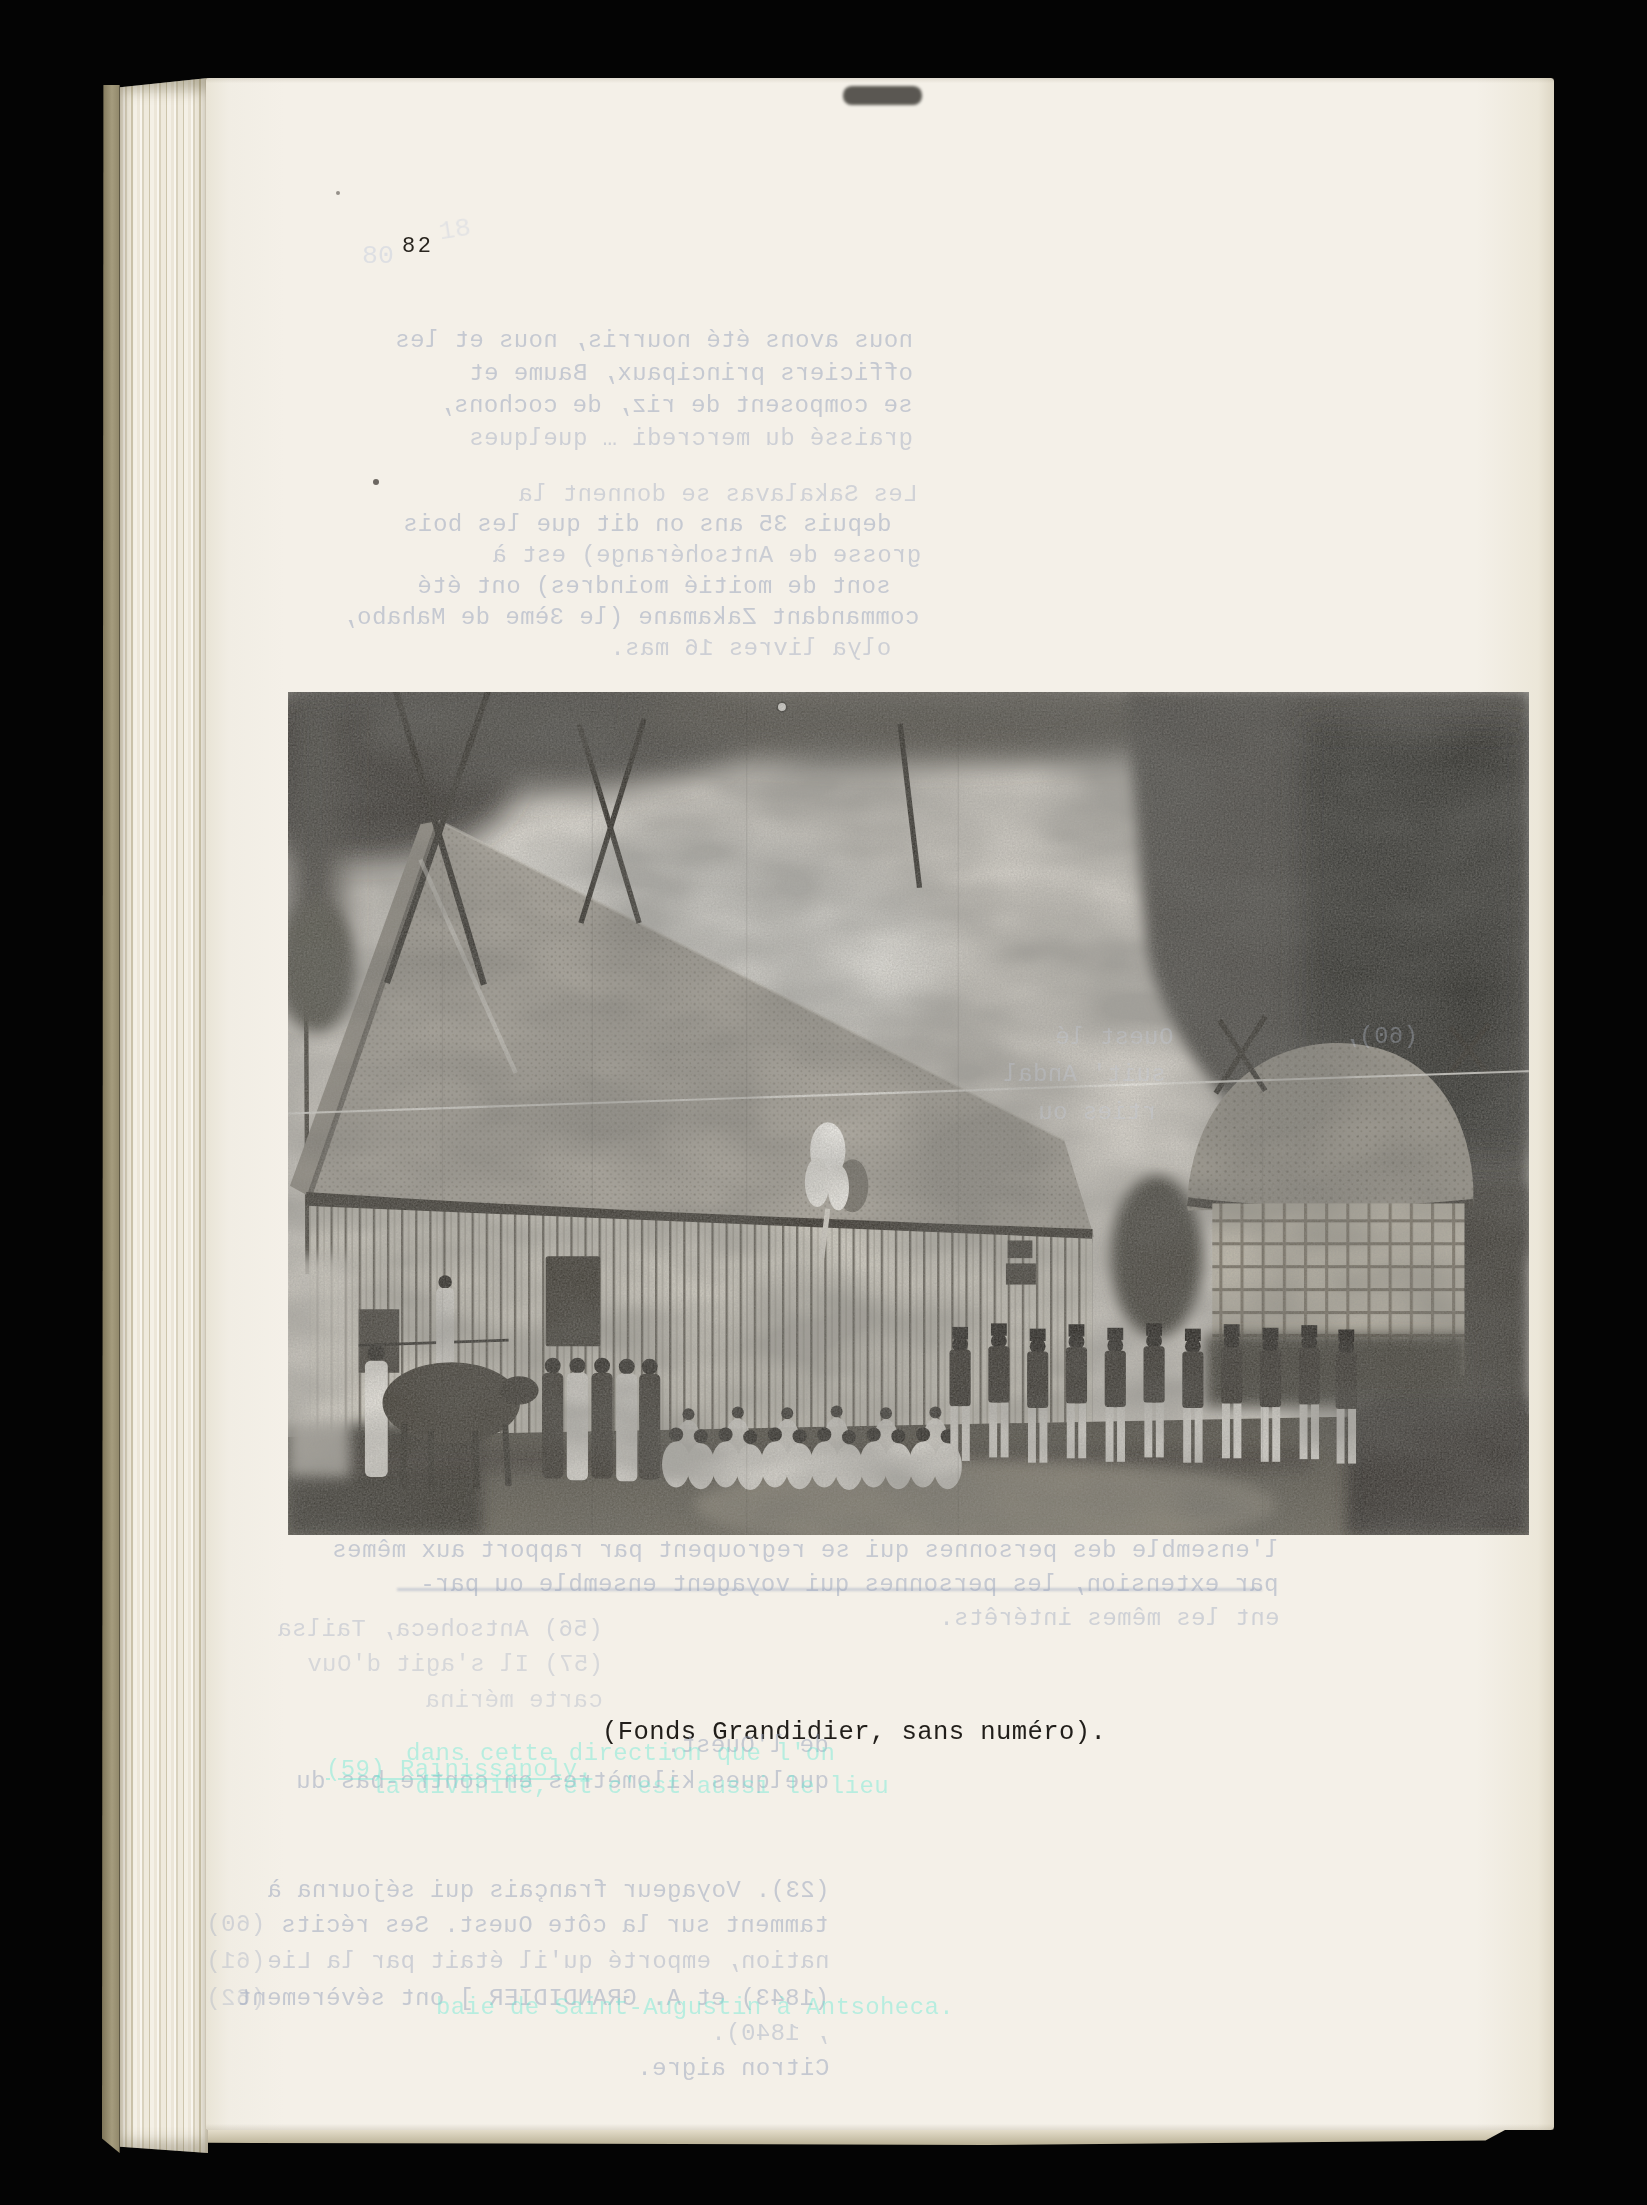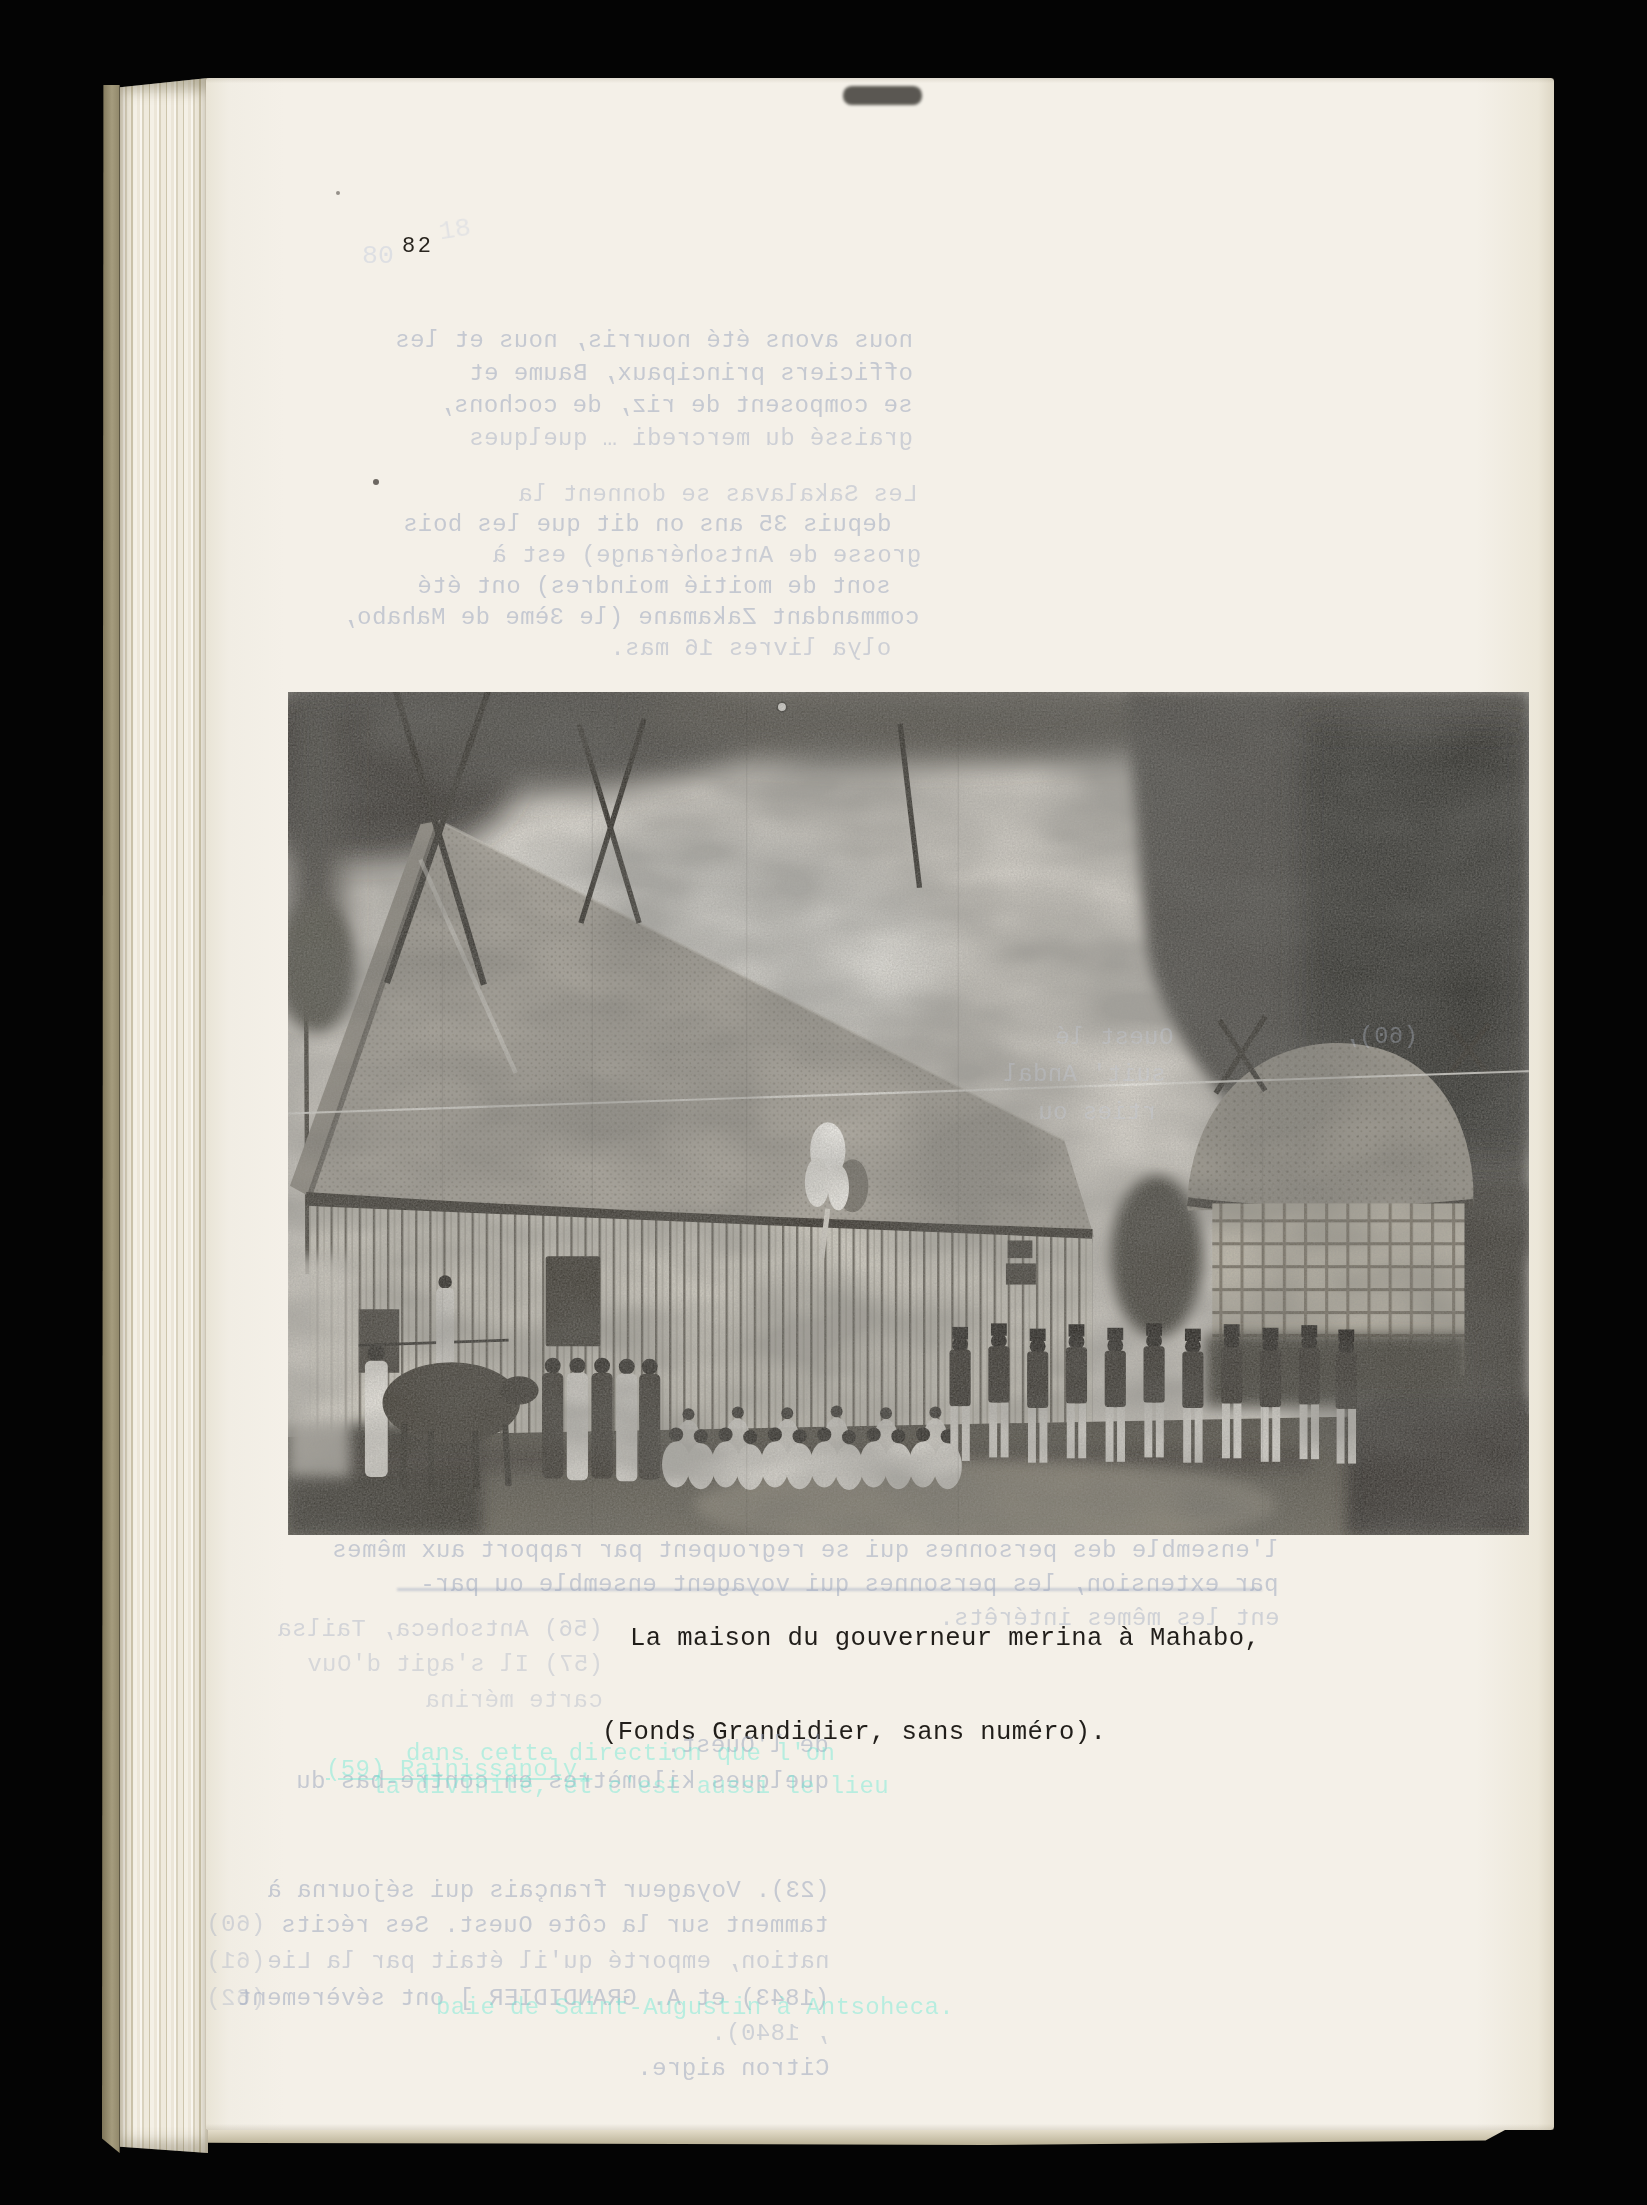--- a/index.html
+++ b/index.html
@@ -302,21 +302,20 @@
 
   <div class="bleed mirror" style="right:369px;top:1539px;">l'ensemble des personnes qui se regroupent par rapport aux mêmes</div>
   <div class="bleed mirror" style="right:369px;top:1573px;">par extension, les personnes qui voyagent ensemble ou par-</div>
   <div class="bleedrule" style="left:397px;top:1588px;width:865px;"></div>
   <div class="bleed mirror" style="right:369px;top:1607px;opacity:.4;">ent les mêmes intérêts.</div>
 
   <div class="bleed mirror" style="right:1045px;top:1618px;opacity:.35;">(56) Antsoheca, Tailsa</div>
   <div class="bleed mirror" style="right:1045px;top:1653px;opacity:.32;">(57) Il s'agit d'Ouv</div>
   <div class="bleed mirror" style="right:1045px;top:1689px;opacity:.3;">carte mérina</div>
 
-  <div class="caption" style="left:630px;top:1626px;">La maison du gouverneur merina à Mahabo,</div>
   <div class="caption" style="left:602px;top:1720px;">(Fonds Grandidier, sans numéro).</div>
 
   <div class="bleed mirror" style="right:819px;top:1734px;">de l'Ouest.</div>
   <div class="bleed mirror" style="right:819px;top:1770px;">quelques kilomètres en contre-bas du</div>
   <div class="bleed mirror" style="right:819px;top:1879px;">(23). Voyageur français qui séjourna à</div>
   <div class="bleed mirror" style="right:819px;top:1914px;">tamment sur la côte Ouest. Ses récits</div>
   <div class="bleed mirror" style="right:819px;top:1950px;opacity:.42;">nation, emporté qu'il était par la Lie</div>
   <div class="bleed mirror" style="right:819px;top:1987px;">(1843) et A. GRANDIDIER ] ont sévèrement</div>
   <div class="bleed mirror" style="right:819px;top:2022px;opacity:.4;">, 1840).</div>
   <div class="bleed mirror" style="right:819px;top:2057px;">Citron aigre.</div>

